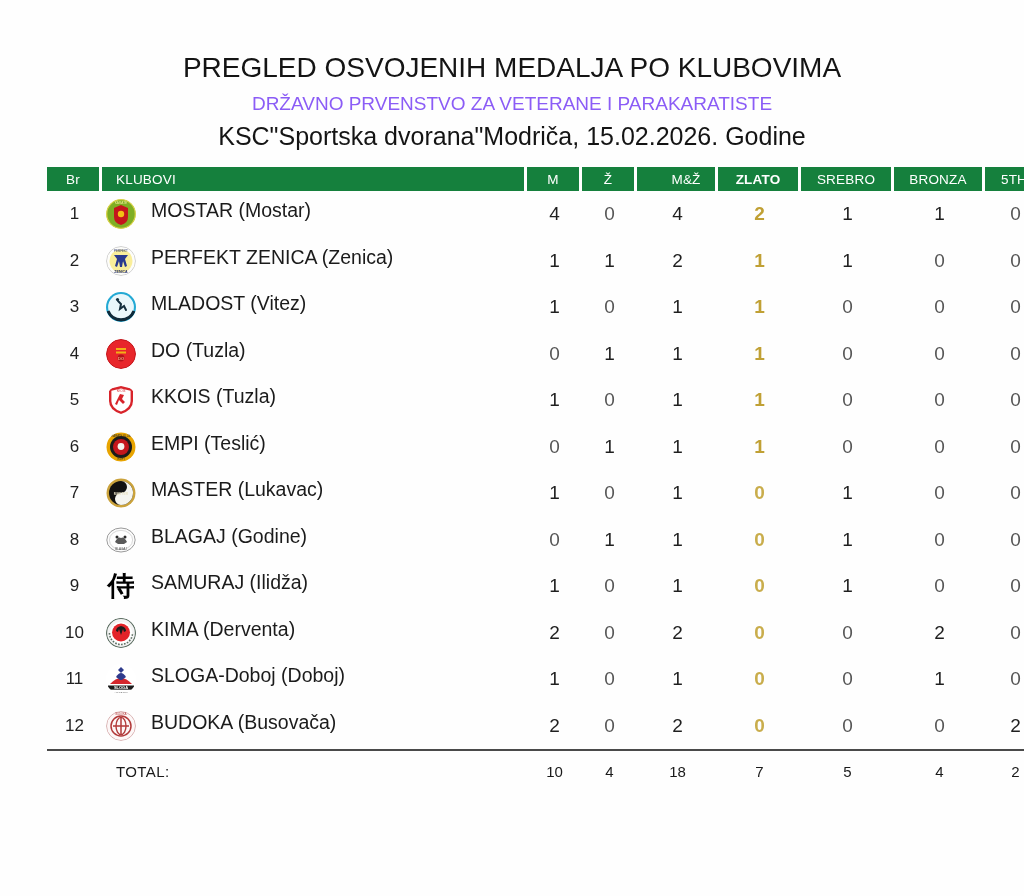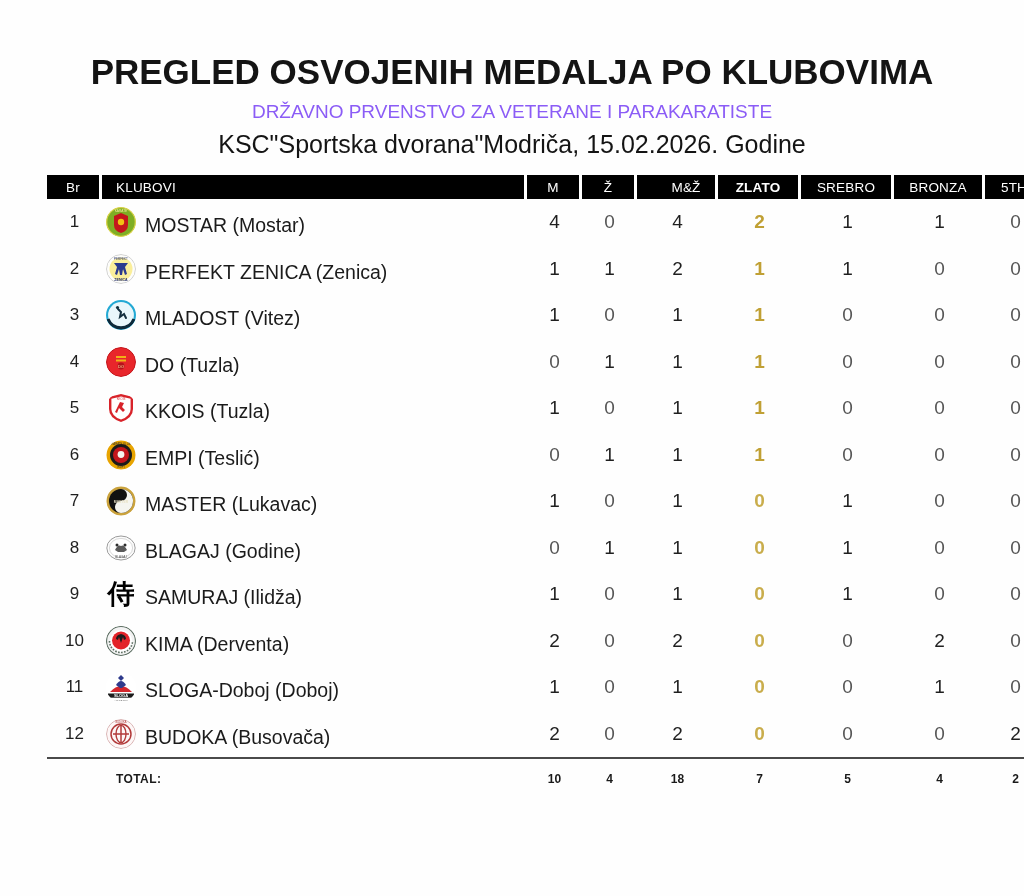--- a/index.html
+++ b/index.html
@@ -28,22 +28,22 @@
     text-align: center;
   }
   .title-main {
     font-size: 52px;
     font-weight: 400;
     letter-spacing: 0.5px;
     line-height: 1.05;
     color: #111;
   }
   .title-sub1 {
-    font-size: 35px;
-    font-weight: 700;
+    font-size: 28px;
+    font-weight: 400;
     margin-top: 10px;
     color: #141414;
     text-align: center;
   }
   .title-sub2 {
     font-size: 19px;
     font-weight: 400;
     margin-top: 9px;
     color: #8b5cf6;
   }
@@ -61,21 +61,21 @@
   }
   table.results {
     width: 930px;
     border-collapse: separate;
     border-spacing: 0;
     table-layout: fixed;
   }
 
   
   thead th {
-    background: #000000;
+    background: #15803d;
     color: #ffffff;
     font-size: 13.5px;
     font-weight: 400;
     height: 24px;
     padding: 0 4px;
     text-align: center;
     border-right: 3px solid #ffffff;
     white-space: nowrap;
     letter-spacing: 0.2px;
   }
@@ -107,44 +107,44 @@
     font-size: 17px;
     color: #1f1f1f;
     text-align: center;
   }
   td.c-club {
     text-align: left;
     padding-left: 0;
   }
   .club-cell {
     display: flex;
-    align-items: flex-end;
-    gap: 9px;
+    align-items: flex-start;
+    gap: 15px;
     padding-left: 4px;
   }
   .club-name {
     font-size: 19.5px;
     color: #1b1b1b;
     white-space: nowrap;
   }
   .num { font-size: 19px; }
   .num.zero { color: #565656; }
   .num.gold { color: #c0a034; font-weight: bold; }
   .num.gold.zero { color: #c9ad4c; }
 
   
   tr.total-sep td {
     height: 0;
     padding: 0;
     border-top: 2px solid #4a4a4a;
   }
   tr.total td {
     height: 40px;
-    font-size: 12px;
-    font-weight: 700;
+    font-size: 15px;
+    font-weight: 400;
     color: #1a1a1a;
     vertical-align: middle;
   }
   tr.total td.c-club {
     text-align: left;
     padding-left: 14px;
     letter-spacing: 0.4px;
   }
 
   

